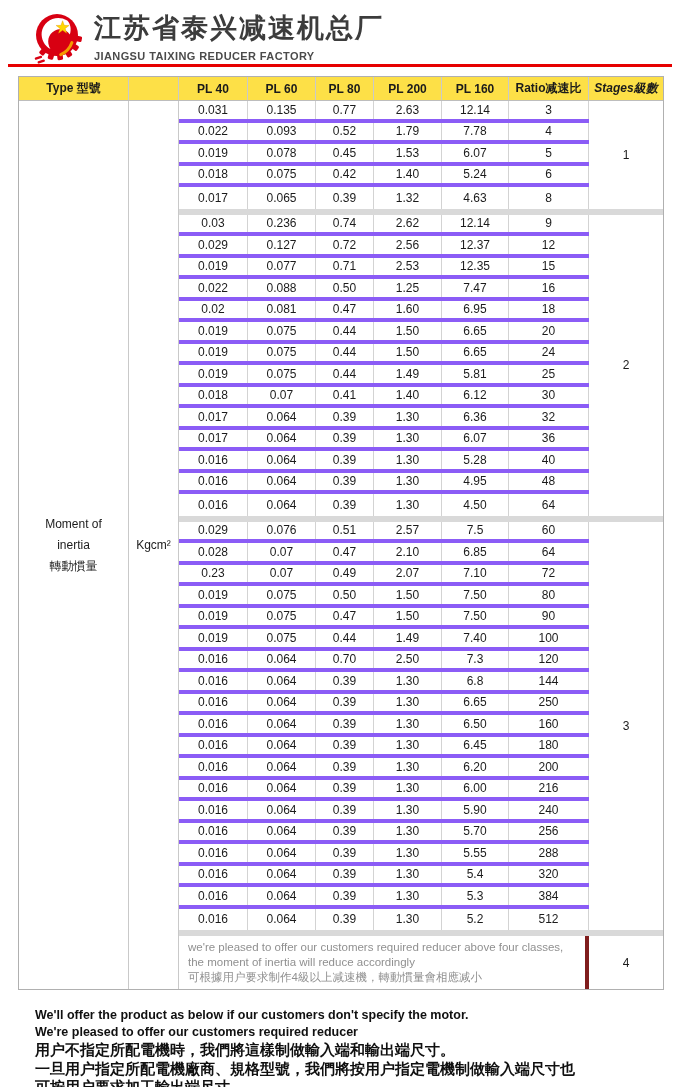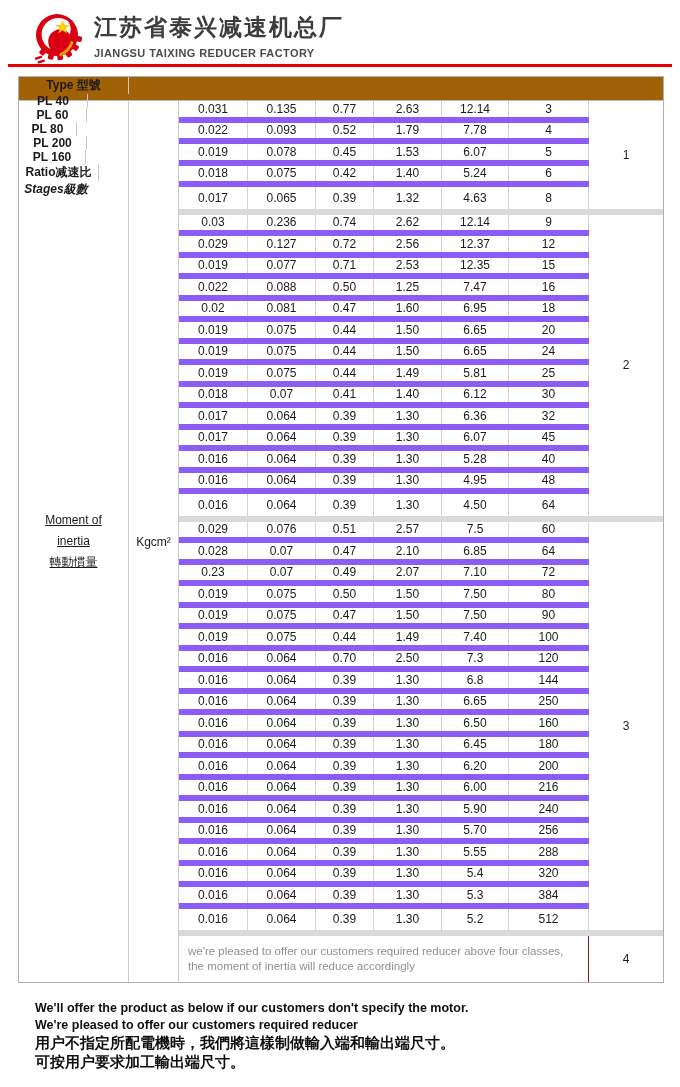--- a/index.html
+++ b/index.html
@@ -5,54 +5,54 @@
   * { margin:0; padding:0; box-sizing:border-box; }
   html,body { background:#fff; }
   .page {
     position:relative; width:680px; height:1087px; background:#ffffff;
     font-family:"Liberation Sans", sans-serif; overflow:hidden;
   }
   
   .site-header { display:flex; align-items:center; padding:9px 0 0 29px; height:62px; }
   .logo-wrap { width:56px; height:56px; flex:0 0 auto; }
   .title-block { margin-left:9px; }
-  .title-cn { font-size:23px; font-weight:bold; color:#3c3c3c; letter-spacing:2px;
+  .title-cn { font-size:27px; font-weight:bold; color:#3c3c3c; letter-spacing:2px;
               font-family:Liberation Serif, serif; }
   .title-en { font-size:11px; font-weight:bold; color:#4b4b4b; margin-top:4px; letter-spacing:.4px; }
   .red-divider { height:3px; background:#e60000; margin:2px 8px 0 8px; }
 
   
   .spec-table { margin:9px 0 0 18px; width:646px; border:1px solid #b0b0b0;
                 font-size:12px; color:#1b1b1b; }
-  .thead { display:flex; background:#a16207; height:24px; font-weight:bold;
-           border-bottom:1px solid #bdbdbd;flex-direction:column; }
+  .thead { display:flex; background:#fde047; height:24px; font-weight:bold;
+           border-bottom:1px solid #bdbdbd; }
   .th { display:flex; align-items:center; justify-content:center;
         border-right:1px solid #c9c9c9; height:100%;
         font-family:"Liberation Sans","DejaVu Sans",sans-serif; }
   .th:last-child { border-right:none;font-style:italic; }
   .c0{width:110px}.c1{width:50px}.c2{width:69px}.c3{width:68px}.c4{width:58px}
   .c5{width:68px}.c6{width:67px}.c7{width:80px}.c8{width:74px; flex:1;}
 
   .tbody { display:flex; }
   .label-col { width:110px; border-right:1px solid #c9c9c9; display:flex;
-               flex-direction:column; align-items:center; justify-content:center;text-decoration:underline; }
+               flex-direction:column; align-items:center; justify-content:center; }
   .label-col div { line-height:21px; font-family:"Liberation Sans","DejaVu Sans",sans-serif; }
   .unit-col { width:50px; border-right:1px solid #c9c9c9; display:flex;
               align-items:center; justify-content:center; }
   .data-region { flex:1; display:flex; flex-direction:column; }
   .group { display:flex; }
   .group-rows { flex:1; display:flex; flex-direction:column; }
-  .data-row { display:flex; height:21.5px; border-bottom:6px solid #8b5cf6; }
+  .data-row { display:flex; height:21.5px; border-bottom:4px solid #8b5cf6; }
   .data-row:last-child { border-bottom:none; }
   .data-cell { display:flex; align-items:center; justify-content:center;
                border-right:1px solid #d3d3d3; }
   .d0{width:69px}.d1{width:68px}.d2{width:58px}.d3{width:68px}.d4{width:67px}.d5{width:80px}
   .stage-col { width:74px; flex:1; display:flex; align-items:center; justify-content:center; }
   .separator { height:6px; background:#d9d9d9; }
-  .note-cell { width:410px; border-right:1px solid #7f1d1d; padding:4px 6px 4px 9px;
+  .note-cell { width:410px; border-right:4px solid #7f1d1d; padding:4px 6px 4px 9px;
                color:#909090; font-size:11.5px; line-height:15px;
                display:flex; flex-direction:column; justify-content:center;
                font-family:"Liberation Sans","DejaVu Sans",sans-serif; }
   .note-group { min-height:46px; }
 
   
   .footer { margin:17px 0 0 35px; color:#101010; }
   .footer-line-en { font-size:12.5px; font-weight:bold; line-height:17px; }
   .footer-line-cn { font-size:15px; font-weight:bold; line-height:18.5px;
                     font-family:"DejaVu Sans", sans-serif; }
@@ -238,21 +238,21 @@
                 <div class="data-cell d3">1.30</div>
                 <div class="data-cell d4">6.36</div>
                 <div class="data-cell d5">32</div>
               </div>
               <div class="data-row">
                 <div class="data-cell d0">0.017</div>
                 <div class="data-cell d1">0.064</div>
                 <div class="data-cell d2">0.39</div>
                 <div class="data-cell d3">1.30</div>
                 <div class="data-cell d4">6.07</div>
-                <div class="data-cell d5">45</div>
+                <div class="data-cell d5">36</div>
               </div>
               <div class="data-row">
                 <div class="data-cell d0">0.016</div>
                 <div class="data-cell d1">0.064</div>
                 <div class="data-cell d2">0.39</div>
                 <div class="data-cell d3">1.30</div>
                 <div class="data-cell d4">5.28</div>
                 <div class="data-cell d5">40</div>
               </div>
               <div class="data-row">
@@ -430,27 +430,29 @@
                 <div class="data-cell d5">512</div>
               </div>
             </div>
             <div class="stage-col">3</div>
           </div>
           <div class="separator"></div>
           <div class="group note-group">
             <div class="note-cell">
               <div>we're pleased to offer our customers required reducer above four classes,</div>
               <div>the moment of inertia will reduce accordingly</div>
+              <div>可根據用户要求制作4級以上减速機，轉動慣量會相應减小</div>
             </div>
             <div class="stage-col">4</div>
           </div>
         </div>
     </div>
   </div>
 
   <div class="footer">
       <div class="footer-line-en">We'll offer the product as below if our customers don't specify the motor.</div>
       <div class="footer-line-en">We're pleased to offer our customers required reducer</div>
       <div class="footer-line-cn">用户不指定所配電機時，我們將這樣制做輸入端和輸出端尺寸。</div>
+      <div class="footer-line-cn">一旦用户指定所配電機廠商、規格型號，我們將按用户指定電機制做輸入端尺寸也</div>
       <div class="footer-line-cn">可按用户要求加工輸出端尺寸。</div>
     </div>
 
 </div>
 
 </body></html>

